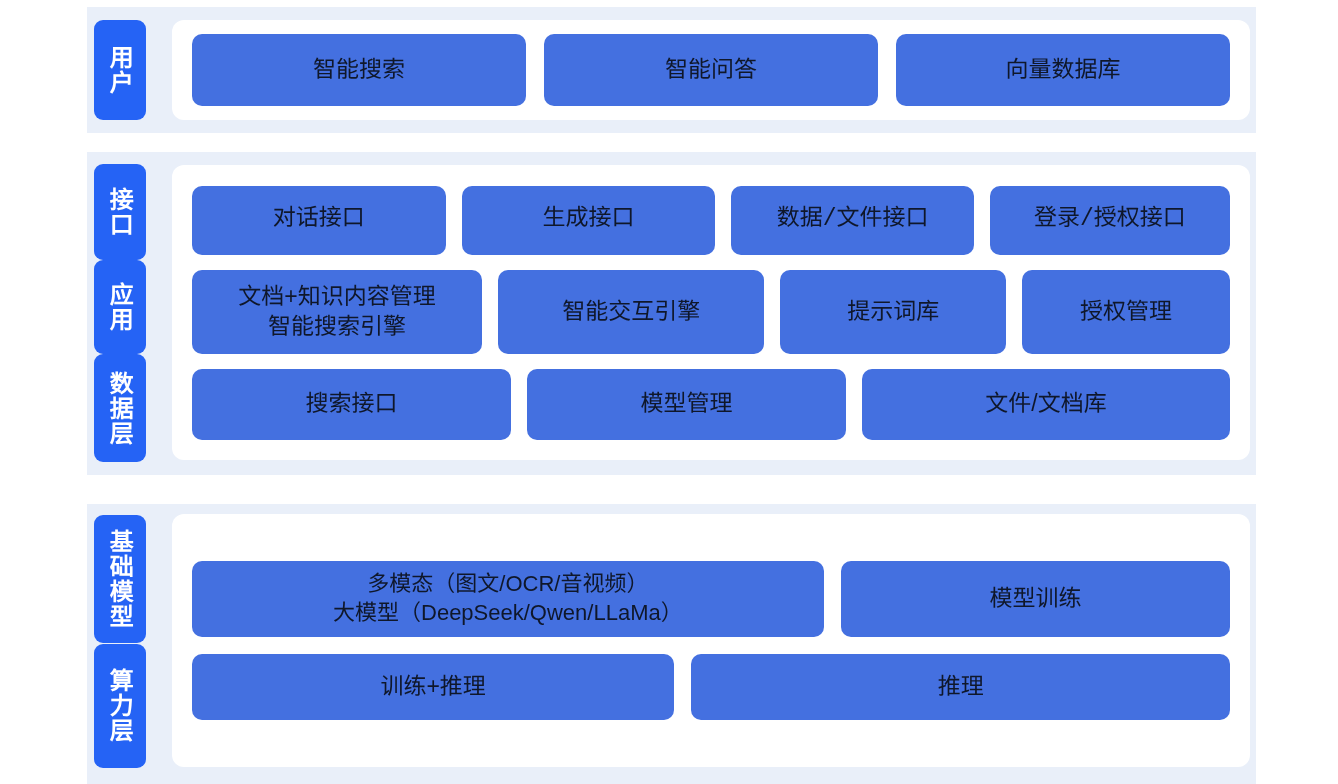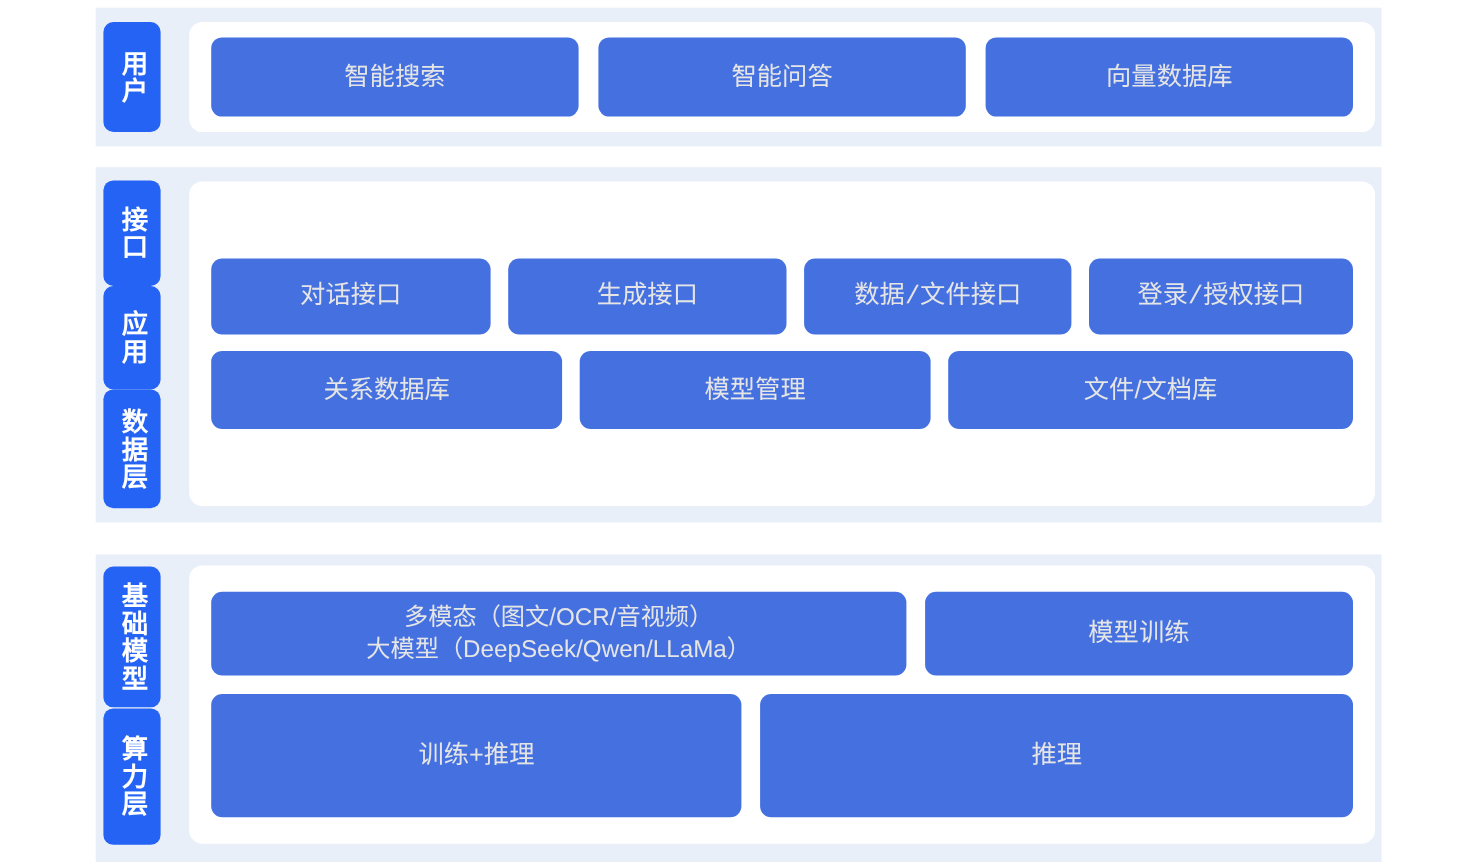--- a/index.html
+++ b/index.html
@@ -81,21 +81,21 @@
 
   .row {
     display: flex;
     flex-direction: row;
     box-sizing: border-box;
   }
 
   .box {
     background: #4470e0;
     border-radius: 10px;
-    color: #e5e5e5;
+    color: #0f172a;
     display: flex;
     align-items: center;
     justify-content: center;
     text-align: center;
     font-size: 23px;
     line-height: 1.28;
     box-sizing: border-box;
     padding: 2px 6px;
     white-space: pre-line;
   }
@@ -147,21 +147,21 @@
   #section-infra .lg-compute { height: 134px; }
   #section-infra .lg-foundation .label-tile { height: 128px; }
   #section-infra .lg-compute .label-tile { height: 124px; }
   #section-infra .card {
     margin: 10px 6px 17px 20px;
     padding: 17px 20px;
     gap: 17px;
   }
   #section-infra .row { gap: 17px; }
   #section-infra .row-models { height: 76px; }
-  #section-infra .row-compute { height: 112px; }
+  #section-infra .row-compute { height: 66px; }
   #section-infra .box-multimodal {
     font-size: 22px;
     line-height: 1.3;
   }
 </style>
 </head>
 <body>
 
 <div class="diagram">
 
@@ -194,23 +194,30 @@
     </div>
     <div class="card">
 
       <div class="row row-api">
         <div class="box" style="flex:1.08 1 0;">对话接口</div>
         <div class="box" style="flex:1.08 1 0;">生成接口</div>
         <div class="box" style="flex:1.03 1 0;">数据/文件接口</div>
         <div class="box" style="flex:1.02 1 0;">登录/授权接口</div>
       </div>
 
+      <div class="row row-engine">
+        <div class="box" style="flex:1.29 1 0;">文档+知识内容管理
+智能搜索引擎</div>
+        <div class="box" style="flex:1.18 1 0;">智能交互引擎</div>
+        <div class="box" style="flex:0.99 1 0;">提示词库</div>
+        <div class="box" style="flex:0.91 1 0;">授权管理</div>
+      </div>
 
       <div class="row row-store">
-        <div class="box" style="flex:1 1 0;">关系数据库</div>
+        <div class="box" style="flex:1 1 0;">搜索接口</div>
         <div class="box" style="flex:1 1 0;">模型管理</div>
         <div class="box" style="flex:1.16 1 0;">文件/文档库</div>
       </div>
 
     </div>
   </div>
 
   <div class="section" id="section-infra">
     <div class="label-col">
       <div class="label-group lg-foundation">

